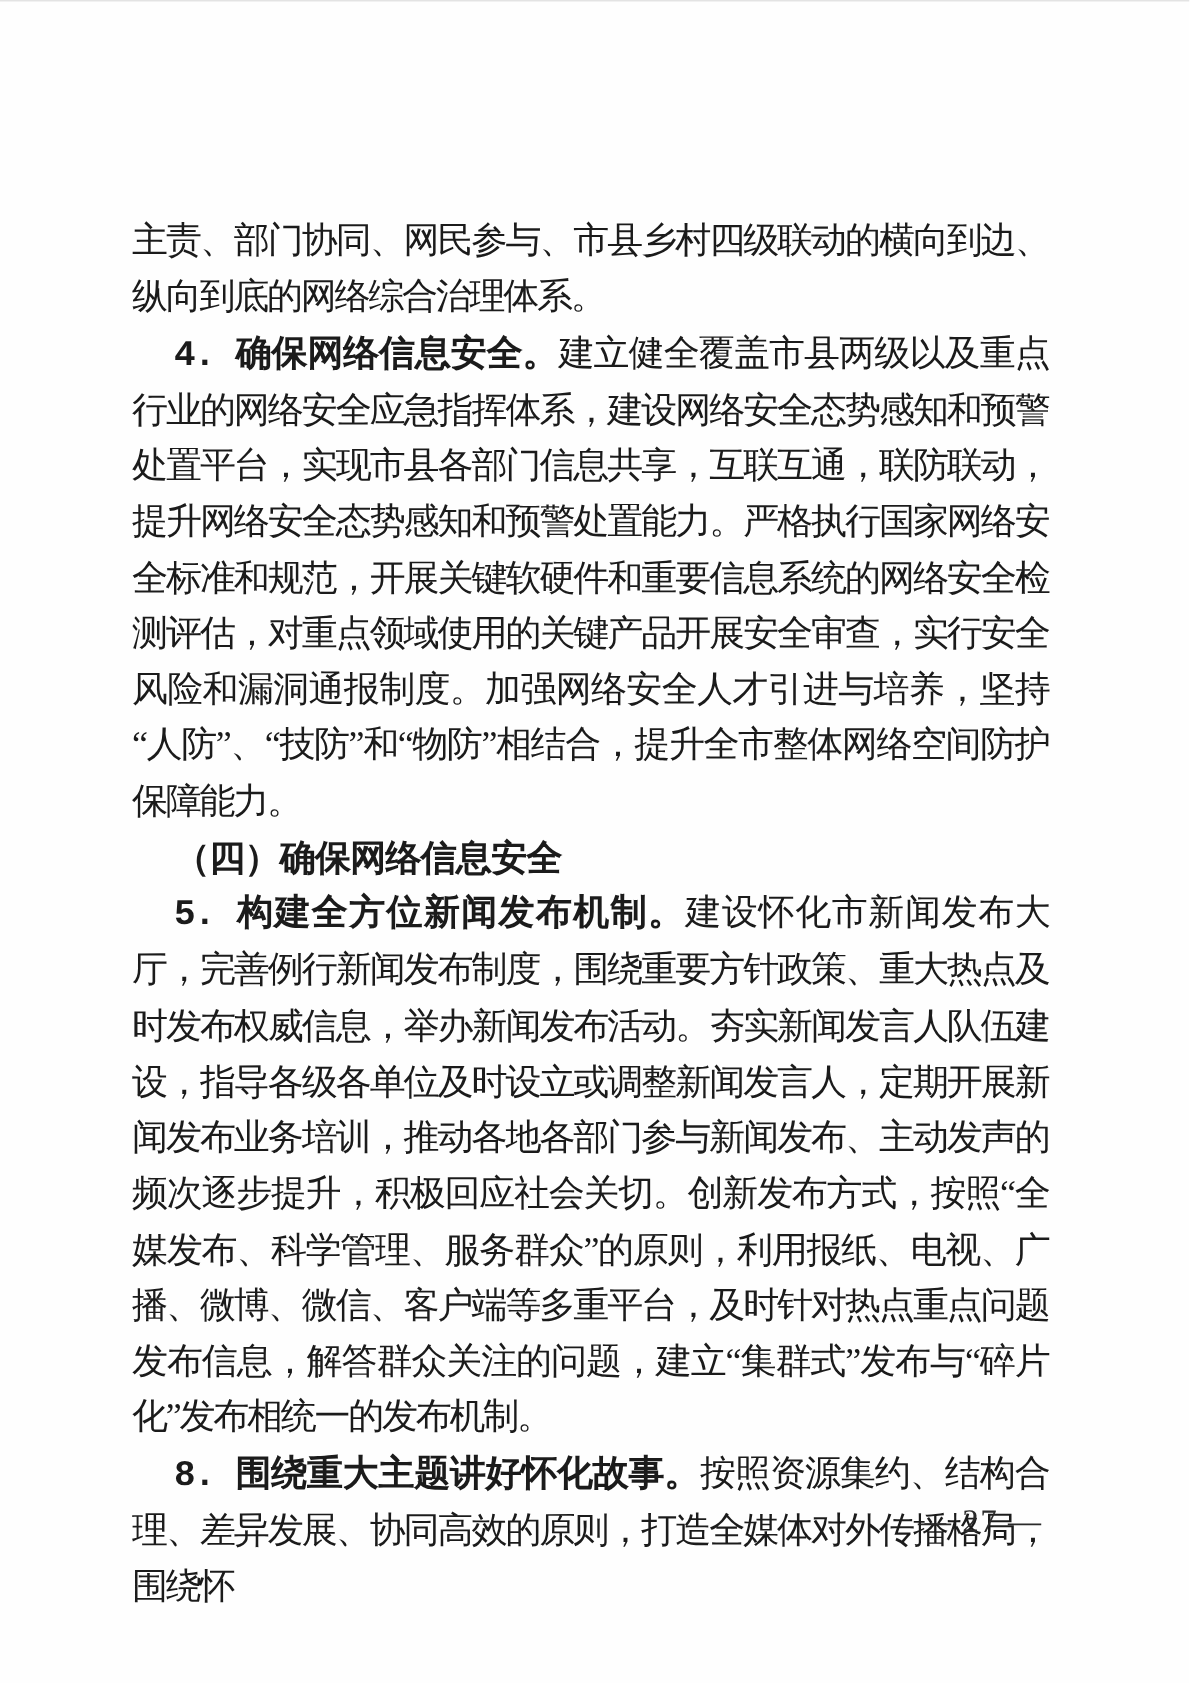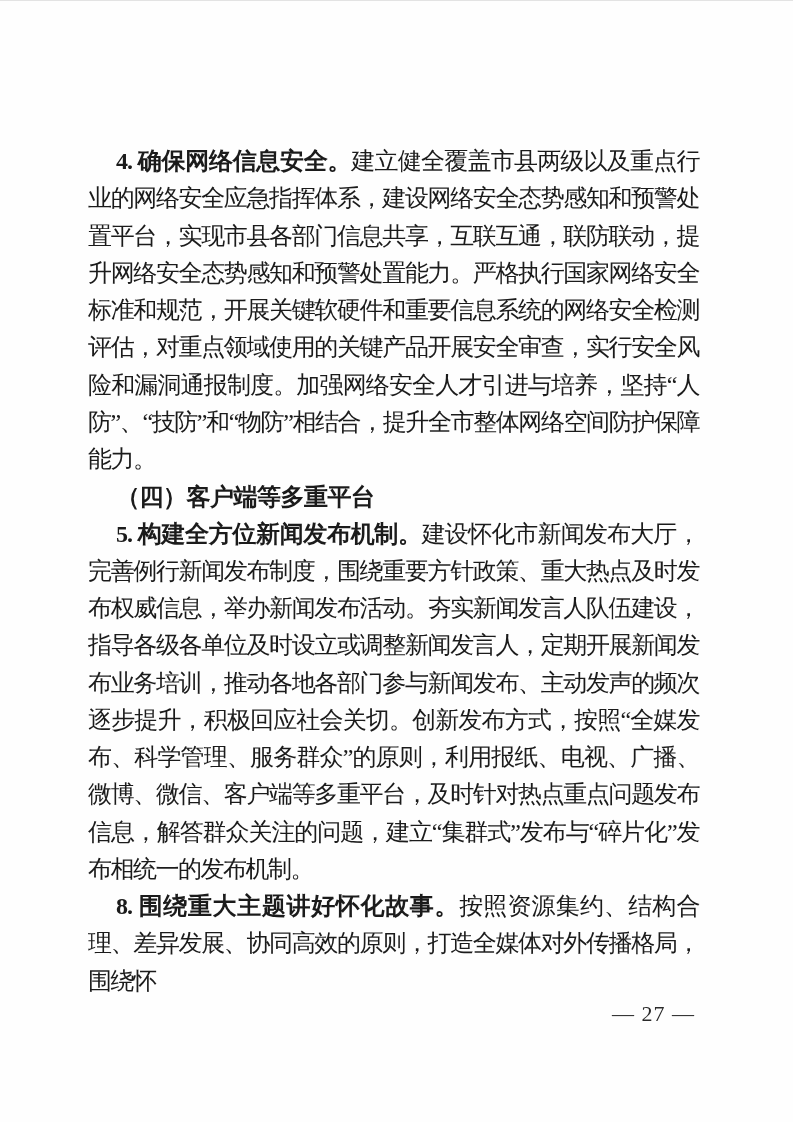--- a/index.html
+++ b/index.html
@@ -31,21 +31,21 @@
   .para {
     margin: 0;
     padding: 0;
     text-indent: 0;
   }
   .para.indent {
     text-indent: 28px;
   }
   .lead {
     font-weight: 700;
-    font-family: Liberation Serif, serif;
+    font-family: Liberation Mono, monospace;
     letter-spacing: -1px;
   }
   .section-heading {
     font-weight: 700;
     font-family: "Liberation Sans", "DejaVu Sans", sans-serif;
     letter-spacing: -0.5px;
   }
   .page-footer {
     position: absolute;
     top: 1000px;
@@ -56,26 +56,27 @@
     font-family: Liberation Serif, serif;
   }
 </style>
 </head>
 <body>
 
 <div class="page">
 
   <div class="doc-body">
 
+    <p class="para">主责、部门协同、网民参与、市县乡村四级联动的横向到边、纵向到底的网络综合治理体系。</p>
 
     <p class="para indent">
       <span class="lead">4. 确保网络信息安全。</span><span>建立健全覆盖市县两级以及重点行业的网络安全应急指挥体系，建设网络安全态势感知和预警处置平台，实现市县各部门信息共享，互联互通，联防联动，提升网络安全态势感知和预警处置能力。严格执行国家网络安全标准和规范，开展关键软硬件和重要信息系统的网络安全检测评估，对重点领域使用的关键产品开展安全审查，实行安全风险和漏洞通报制度。加强网络安全人才引进与培养，坚持“人防”、“技防”和“物防”相结合，提升全市整体网络空间防护保障能力。</span>
     </p>
 
-    <p class="para indent section-heading">（四）客户端等多重平台</p>
+    <p class="para indent section-heading">（四）确保网络信息安全</p>
 
     <p class="para indent">
       <span class="lead">5. 构建全方位新闻发布机制。</span><span>建设怀化市新闻发布大厅，完善例行新闻发布制度，围绕重要方针政策、重大热点及时发布权威信息，举办新闻发布活动。夯实新闻发言人队伍建设，指导各级各单位及时设立或调整新闻发言人，定期开展新闻发布业务培训，推动各地各部门参与新闻发布、主动发声的频次逐步提升，积极回应社会关切。创新发布方式，按照“全媒发布、科学管理、服务群众”的原则，利用报纸、电视、广播、微博、微信、客户端等多重平台，及时针对热点重点问题发布信息，解答群众关注的问题，建立“集群式”发布与“碎片化”发布相统一的发布机制。</span>
     </p>
 
     <p class="para indent">
       <span class="lead">8. 围绕重大主题讲好怀化故事。</span><span>按照资源集约、结构合理、差异发展、协同高效的原则，打造全媒体对外传播格局，围绕怀</span>
     </p>
 
   </div>

